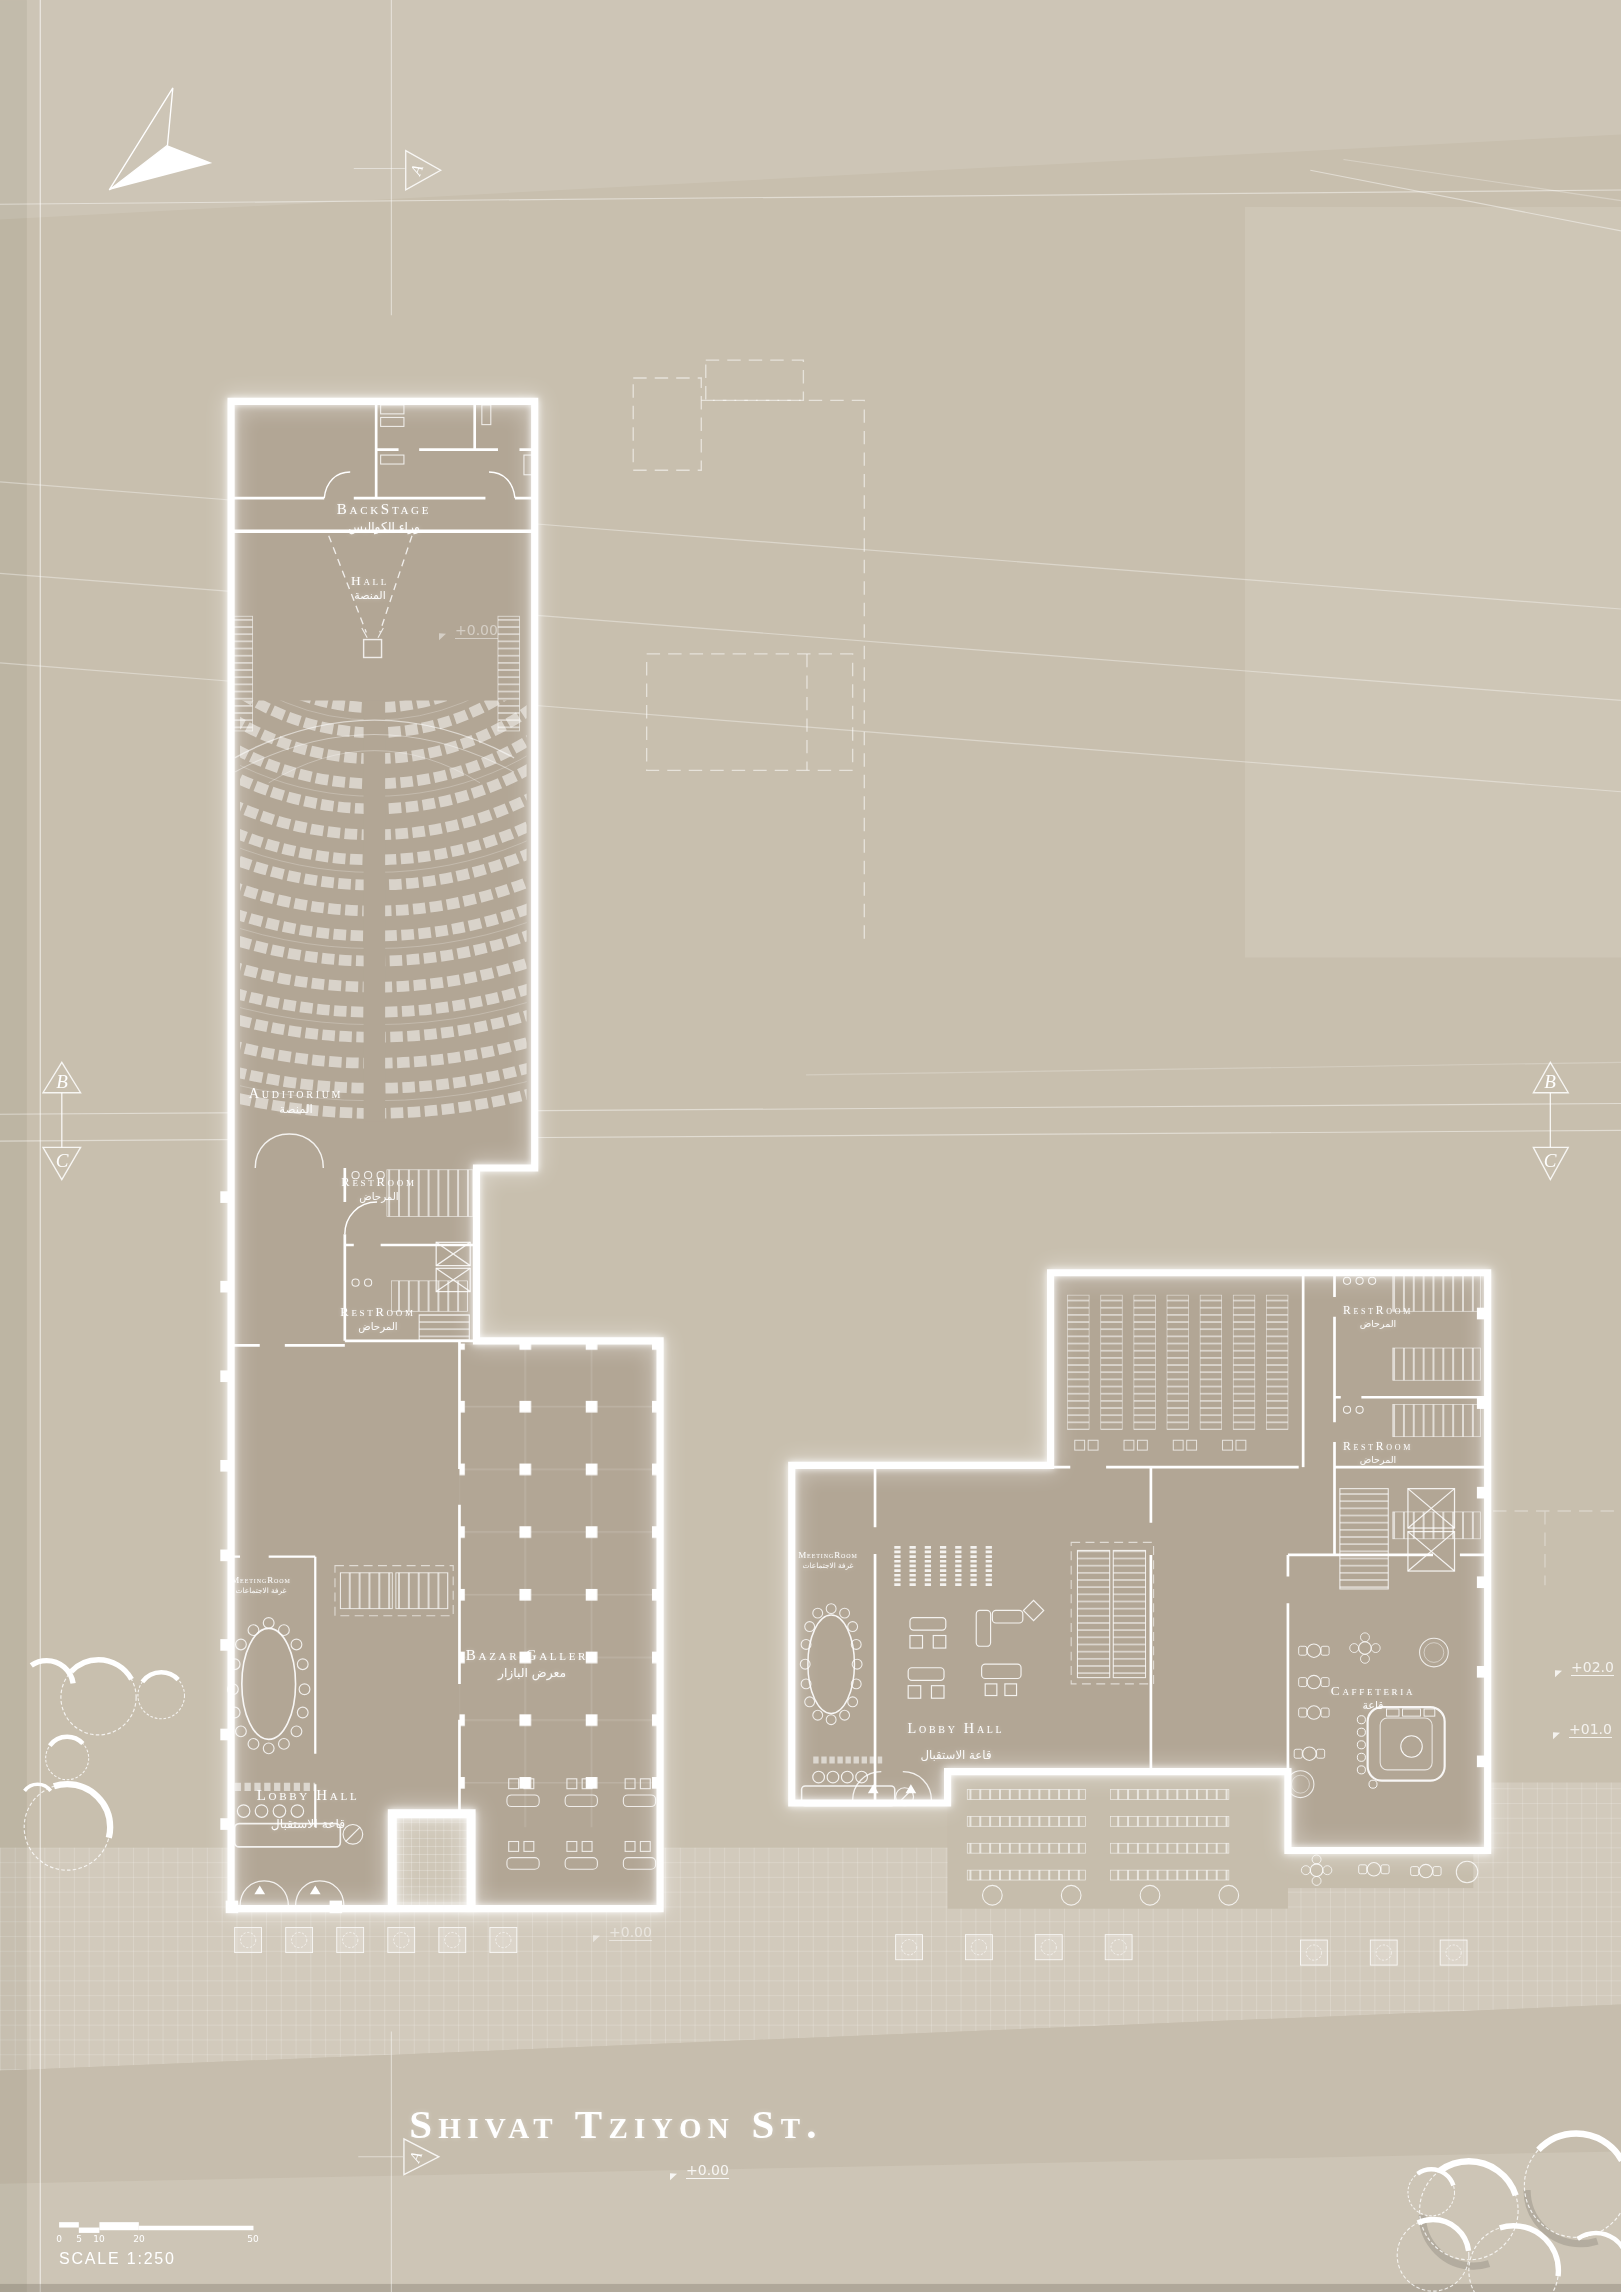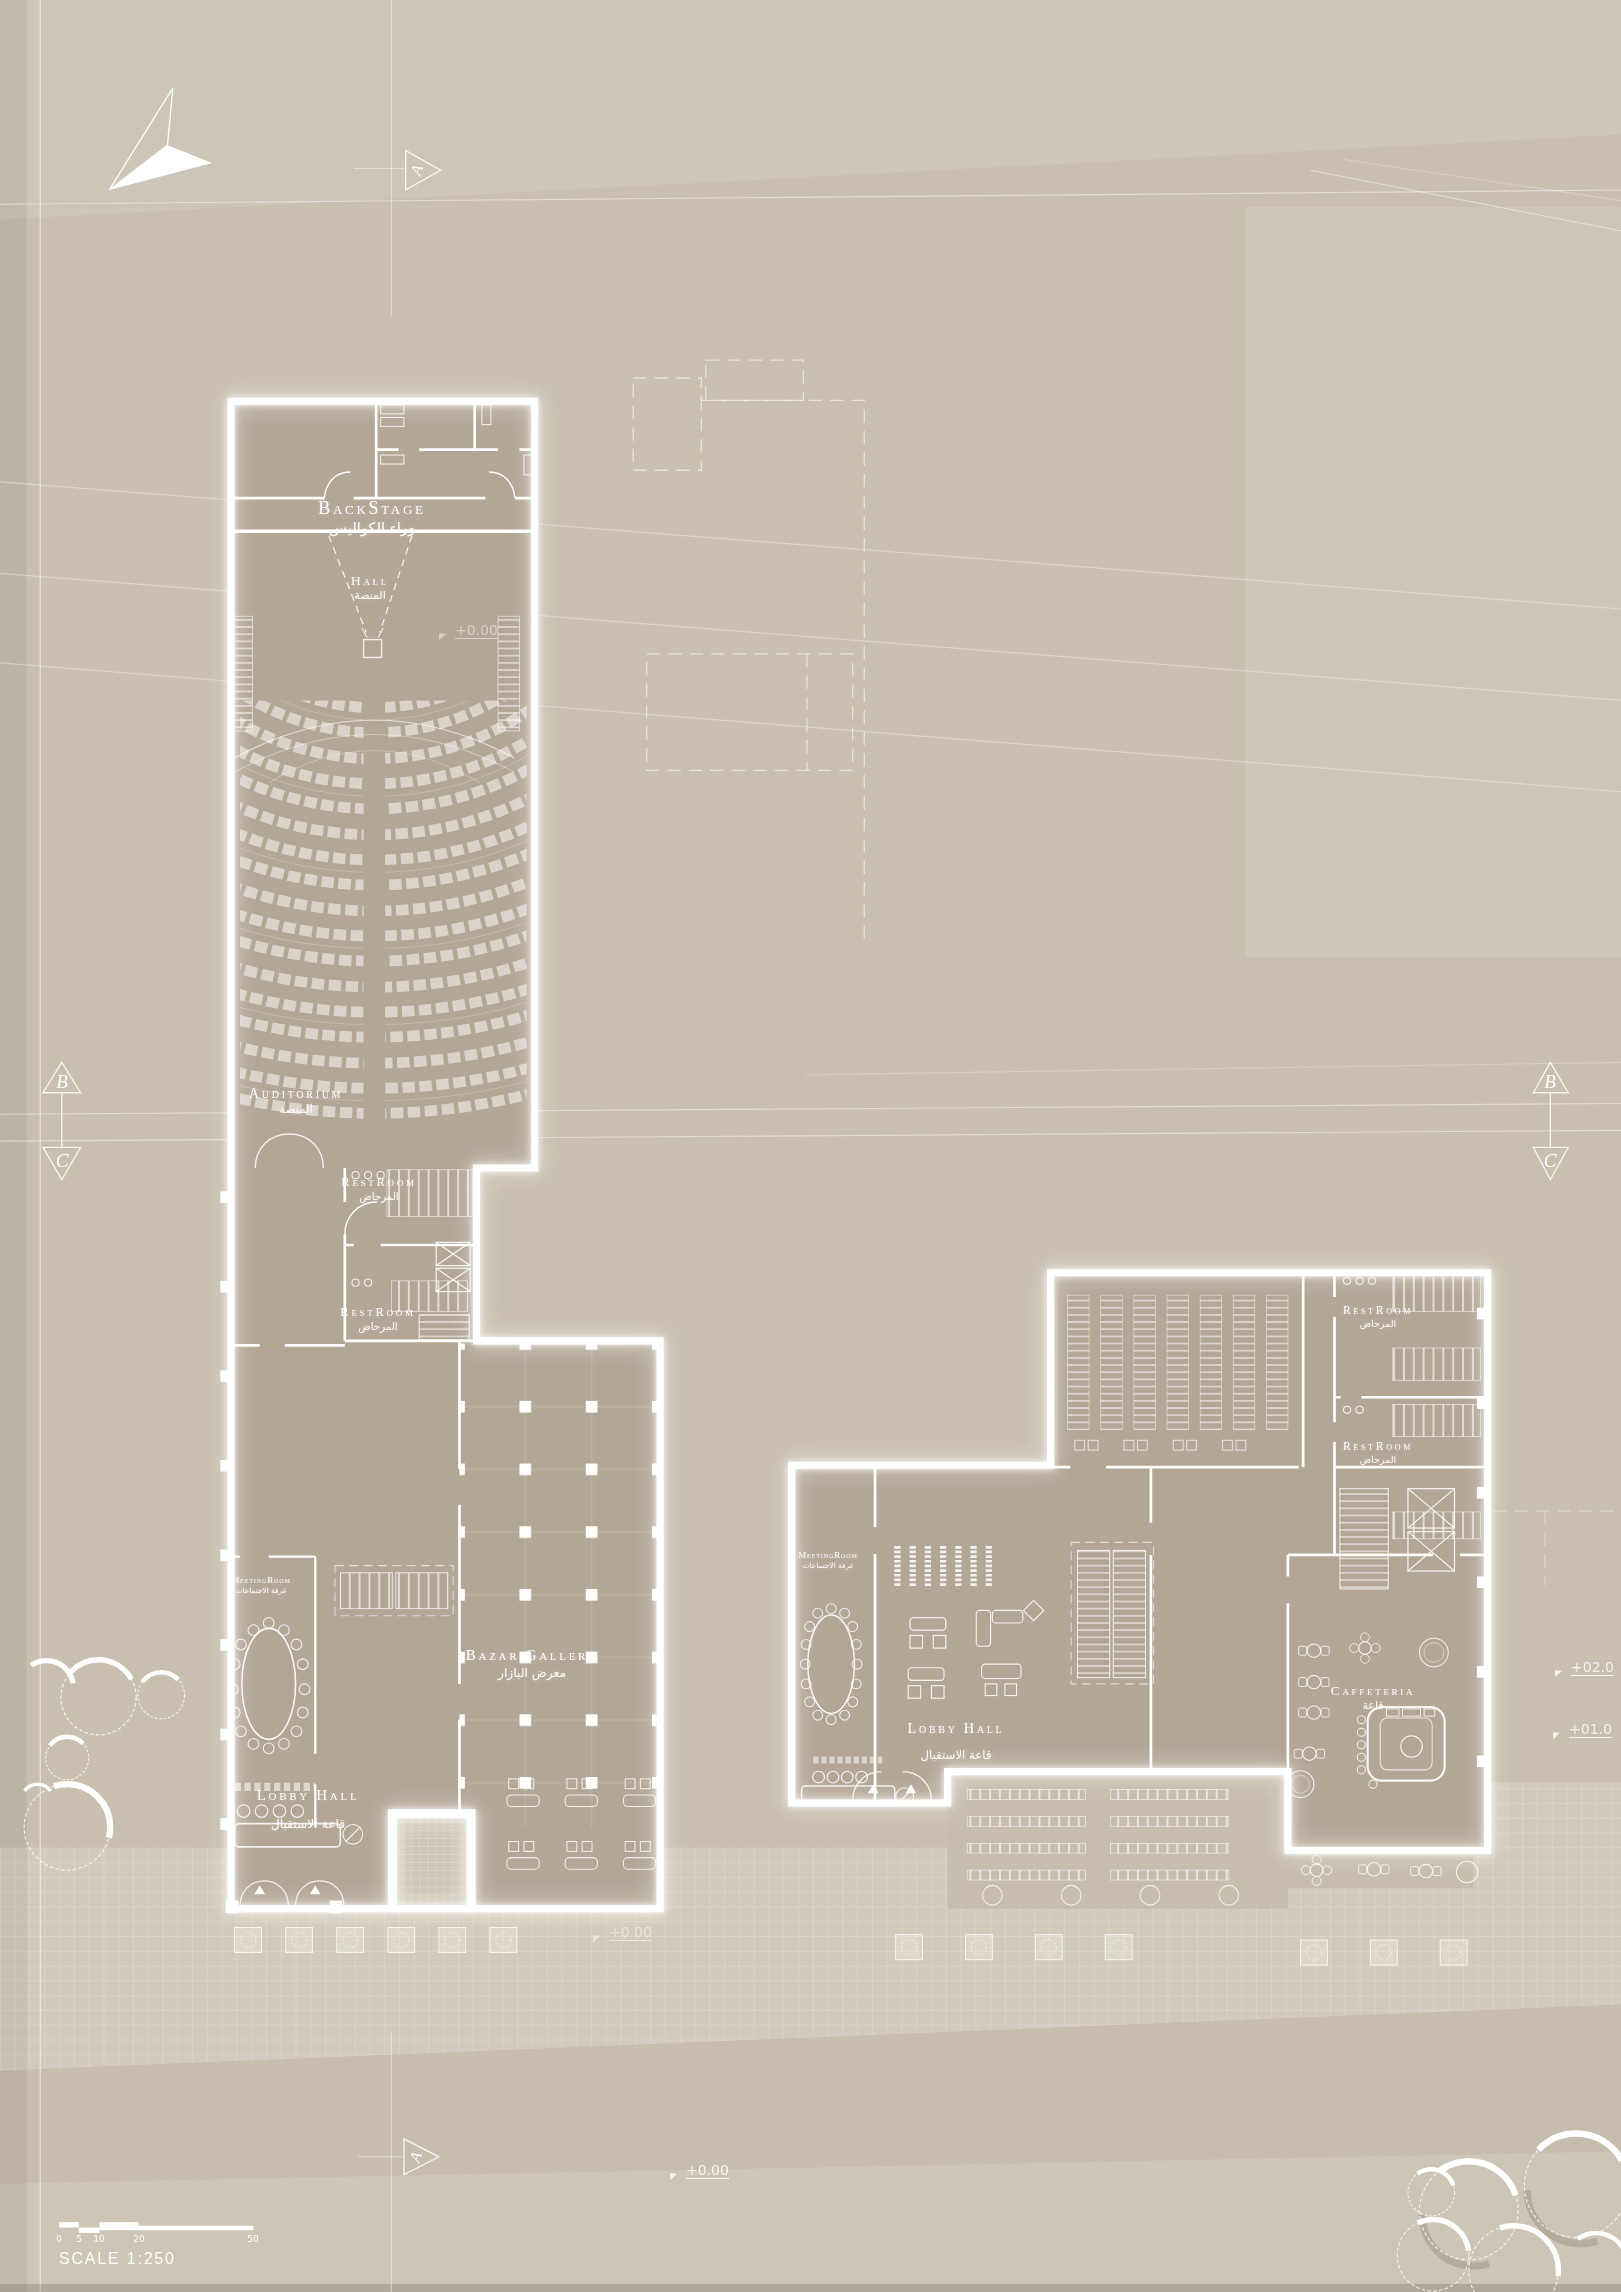--- a/index.html
+++ b/index.html
@@ -523,21 +523,21 @@
     <line x1="1731" y1="1220" x2="1731" y2="1281"></line>
   </g>
   <g fill="#fff">
     <rect x="66" y="2481" width="22" height="6"></rect>
     <rect x="88" y="2487" width="23" height="6"></rect>
     <rect x="111" y="2481" width="44" height="9"></rect>
     <rect x="155" y="2485" width="128" height="5"></rect>
   </g>
 </svg>
 
-<div class="rlabel" style="left:372px;top:518px;font-size:18px">
+<div class="rlabel" style="left:384px;top:518px;font-size:15px">
   <span class="en">BackStage</span>
   <span class="ar">وراء الكواليس</span>
 </div>
 <div class="rlabel" style="left:370px;top:588px;font-size:13.4px">
   <span class="en">Hall</span>
   <span class="ar">المنصة</span>
 </div>
 <div class="rlabel" style="left:296px;top:1101px;font-size:14.3px">
   <span class="en">Auditorium</span>
   <span class="ar">المنصة</span>
@@ -576,20 +576,21 @@
 </div>
 <div class="rlabel" style="left:1378px;top:1453px;font-size:11.6px">
   <span class="en">RestRoom</span>
   <span class="ar">المرحاض</span>
 </div>
 <div class="rlabel" style="left:1373px;top:1698px;font-size:13.4px">
   <span class="en">Caffeteria</span>
   <span class="ar">قاعة</span>
 </div>
 
+<div id="street-name" style="left:616px;top:2124px">Shivat Tziyon St.</div>
 
 <span class="mletter rot" style="left:417px;top:170px">A</span>
 <span class="mletter rot" style="left:416px;top:2157px">A</span>
 <span class="mletter" style="left:62px;top:1082px">B</span>
 <span class="mletter" style="left:62px;top:1161px">C</span>
 <span class="mletter" style="left:1550px;top:1082px">B</span>
 <span class="mletter" style="left:1550px;top:1161px">C</span>
 
 <div class="elev" style="left:670px;top:2162px;opacity:.85">
   <span class="flag"></span>

